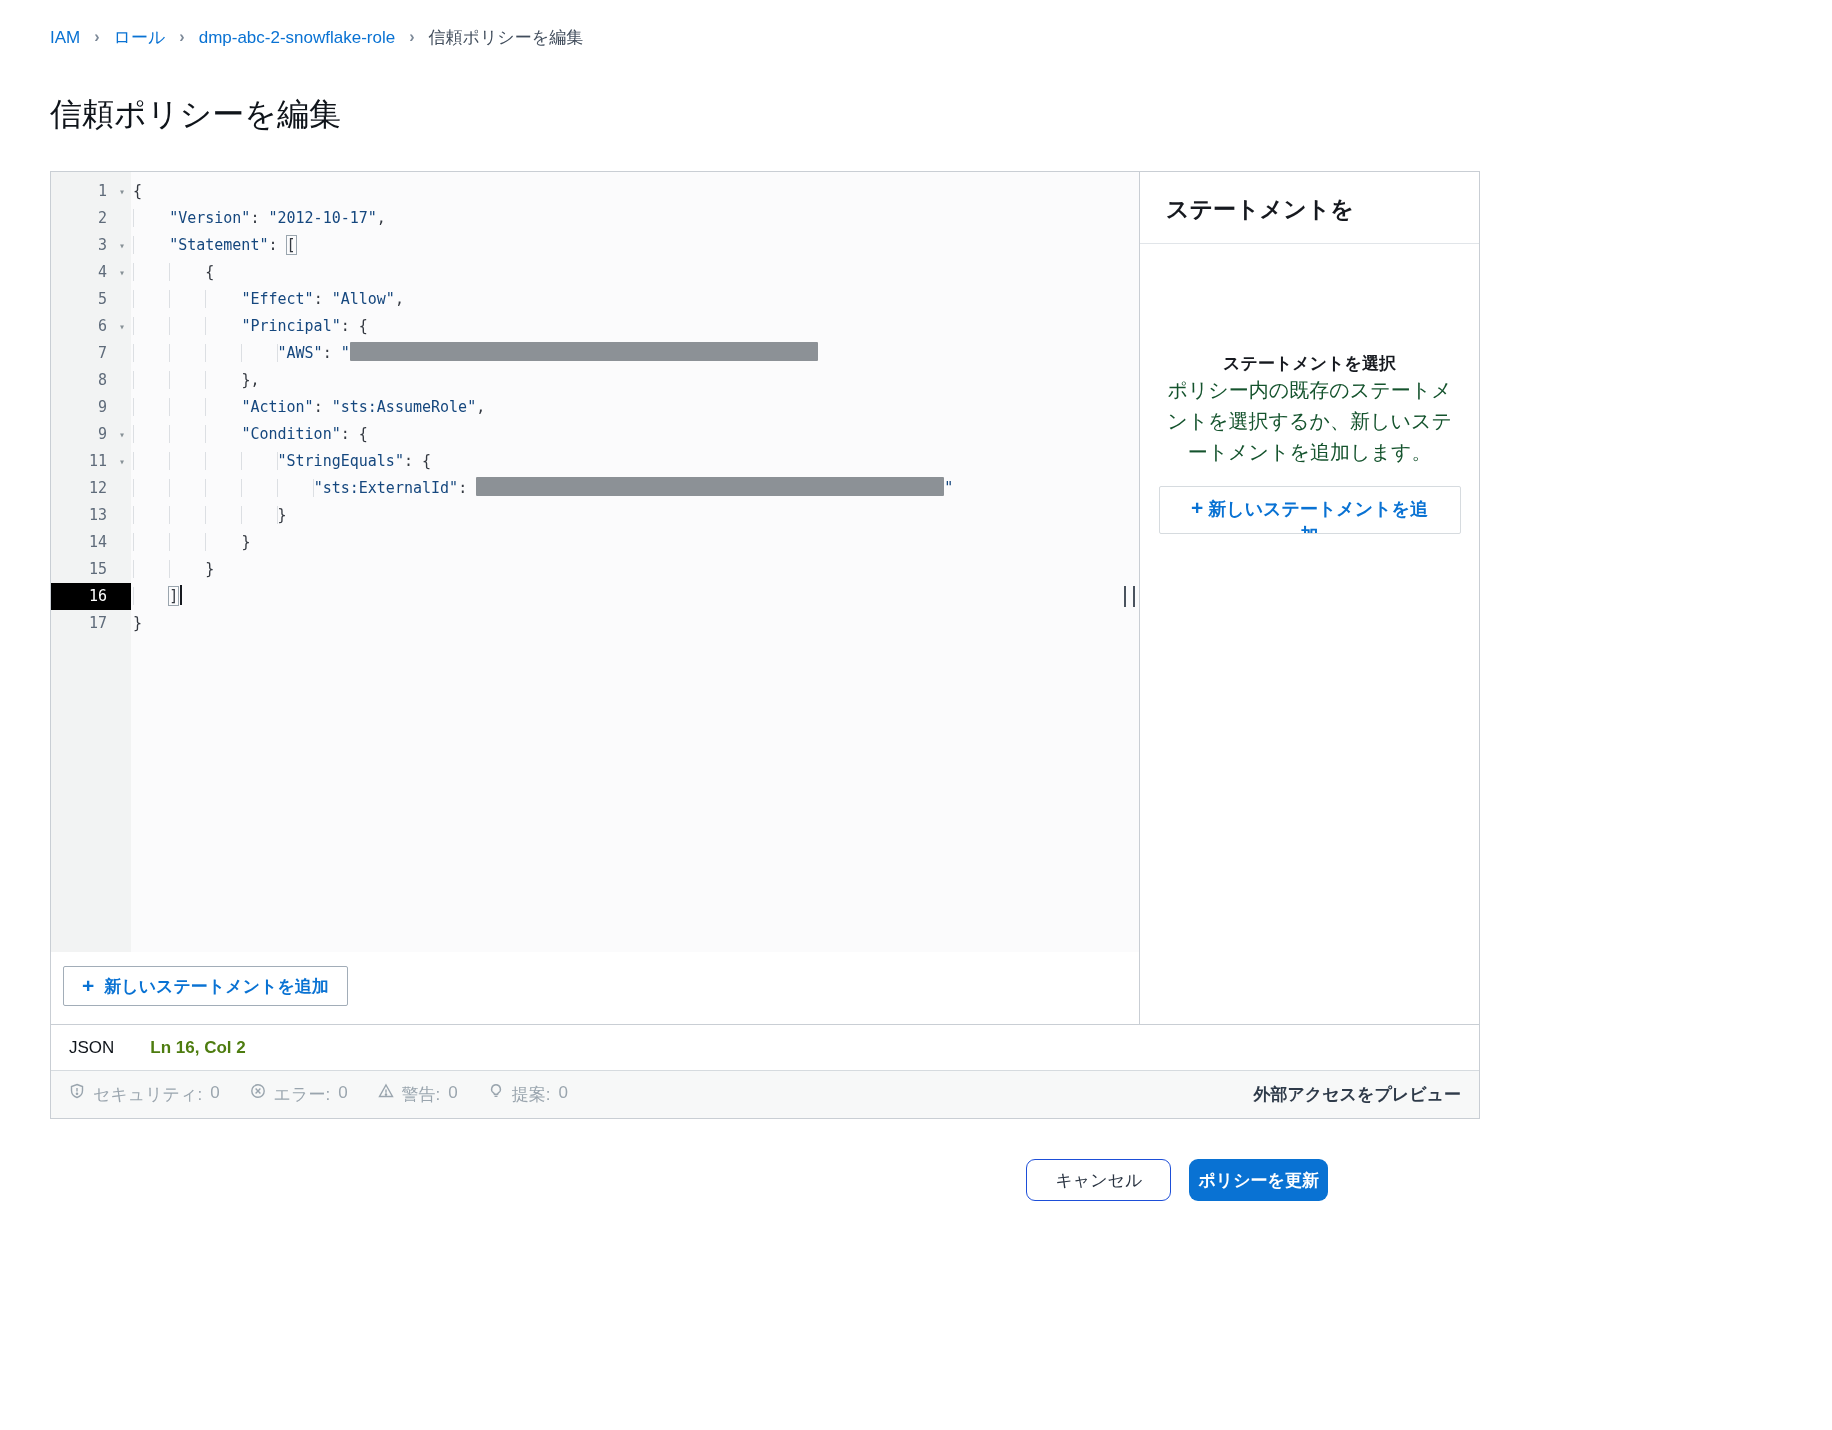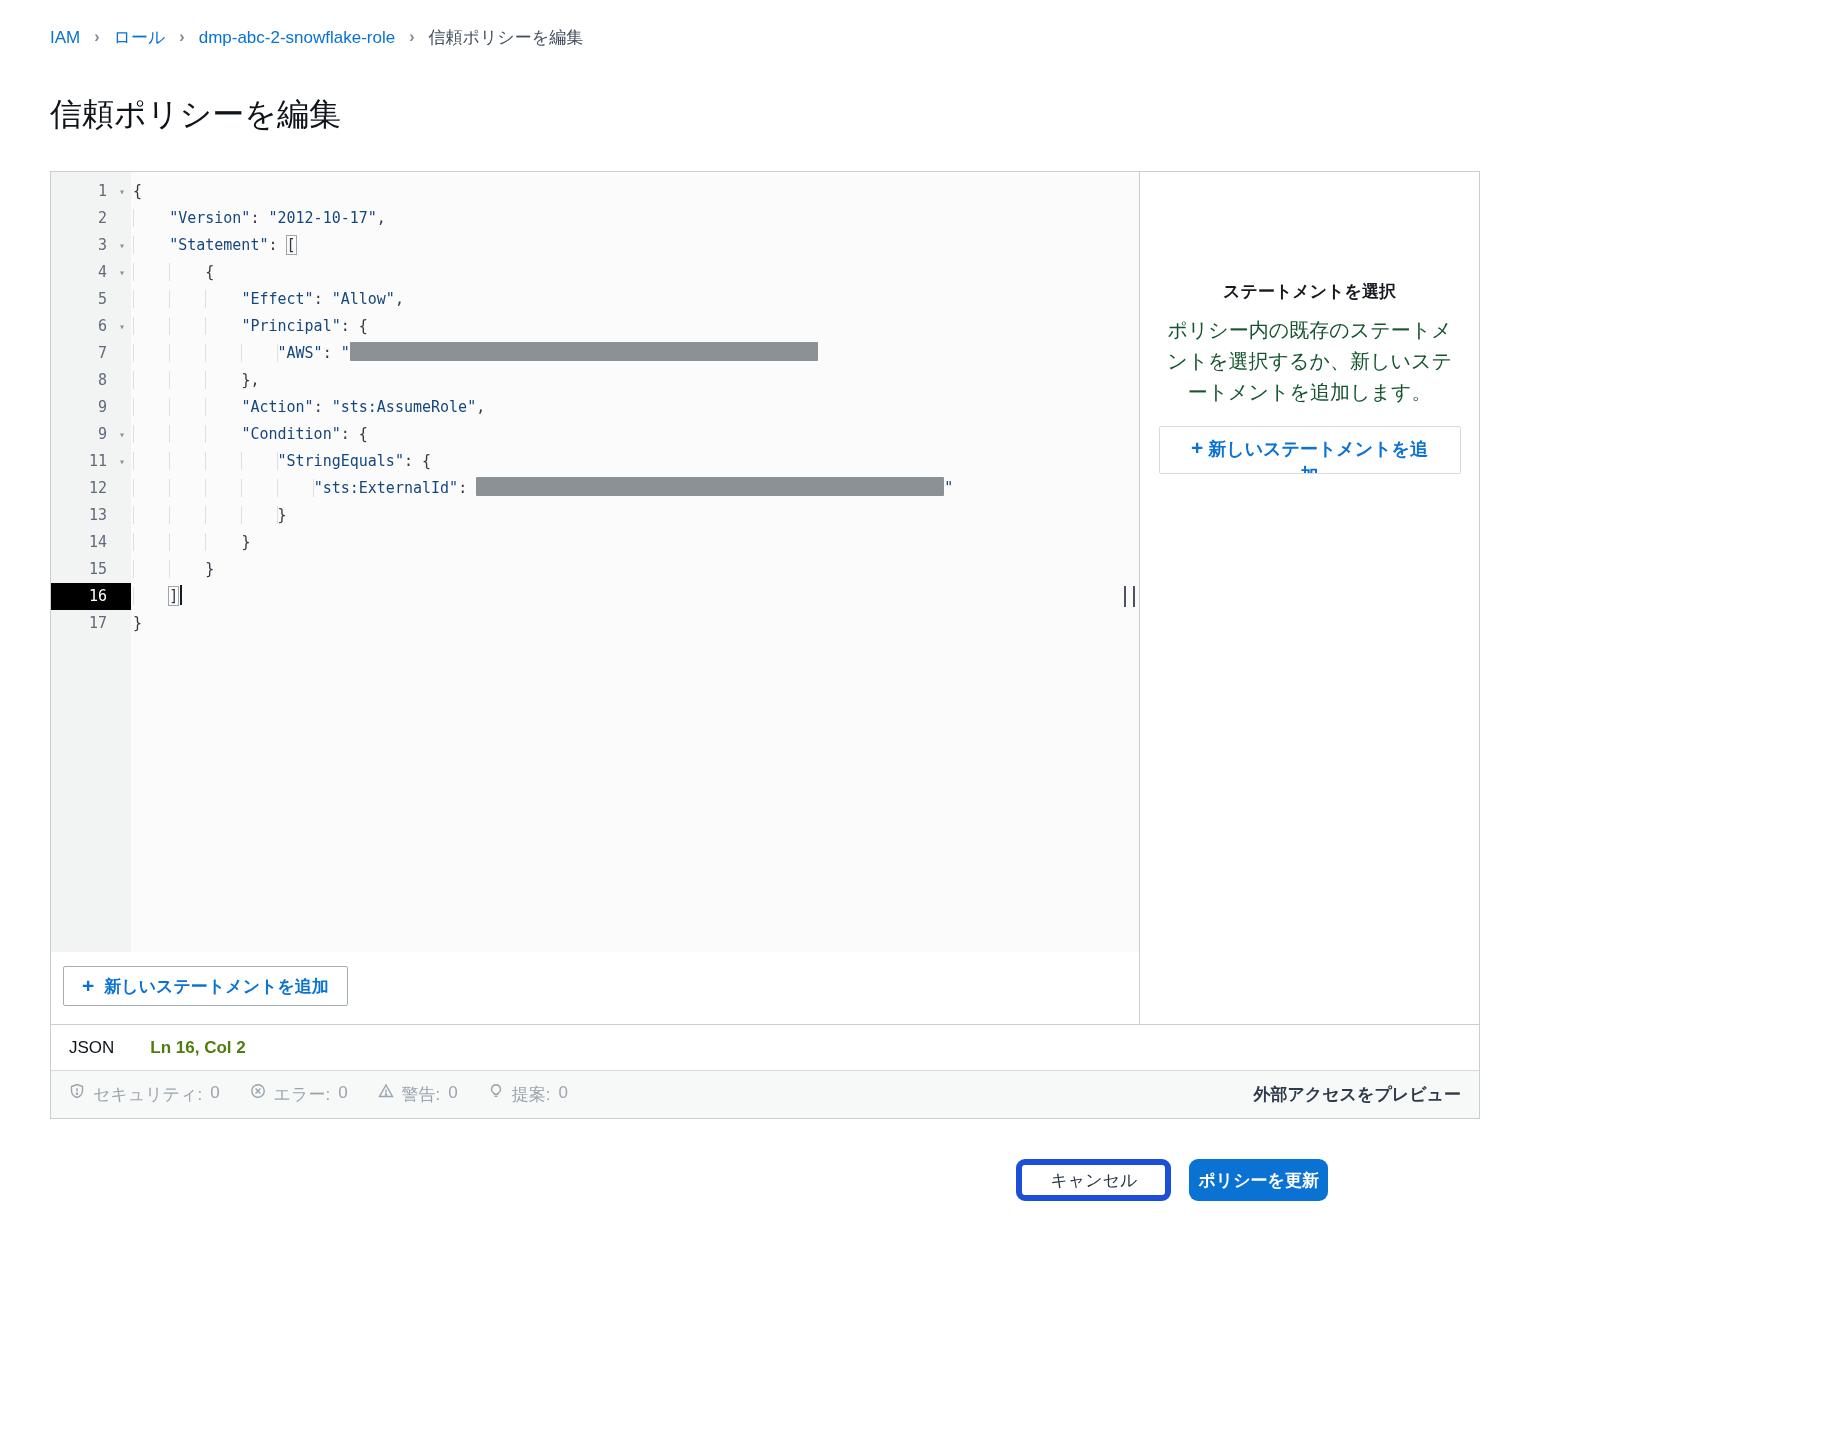--- a/index.html
+++ b/index.html
@@ -61,41 +61,41 @@
   .editor-actions{ padding:14px 12px 18px; background:#fff; }
   .btn-add{ display:inline-flex; align-items:center; gap:10px; height:40px; padding:0 18px;
     background:#fff; border:1px solid #a2adb8; border-radius:2px; color:var(--accent);
     font-weight:700; font-size:17px; font-family:inherit; cursor:pointer; }
   .plus{ font-size:21px; font-weight:700; line-height:1; transform:translateY(-1px); }
 
   
   .side-panel{ width:340px; flex:none; border-left:1px solid var(--border); background:#fff; }
   .side-header{ font-size:23px; font-weight:700; padding:22px 26px 18px; border-bottom:1px solid var(--border-light); }
   .side-empty{ margin:108px auto 0; width:302px; text-align:center; }
-  .side-empty-title{ font-weight:700; font-size:17px; margin-bottom:12px; }
+  .side-empty-title{ font-weight:700; font-size:17px; margin-bottom:0; }
   .side-empty-text{ font-size:20px; line-height:1.55; color:#14532d; }
   .btn-side-add{ margin-top:18px; width:302px; height:48px; overflow:hidden;
     background:#fff; border:1px solid #d6dbdf; border-radius:2px; color:var(--accent);
     font-weight:700; font-size:18px; line-height:26px; padding:9px 24px 0; text-align:center;
     font-family:inherit; cursor:pointer; }
 
   
   .status-row{ border-top:1px solid var(--border); height:46px; background:#fff;
     display:flex; align-items:center; gap:36px; padding:0 18px; font-size:17px; }
   .status-mode{ color:#0f141a; }
   .status-pos{ color:#4d7c0f;font-weight:bold; }
   .footer-row{ border-top:1px solid #d6dbdf; height:48px; background:#f7f8f8;
     display:flex; align-items:center; padding:0 18px; gap:30px; color:#9aa5ae; font-size:17px; }
   .f-item{ display:flex; align-items:flex-start; gap:8px; }
   .f-item svg{ stroke:#9aa5ae; fill:none; stroke-width:1.4; }
   .preview-link{ margin-left:auto; color:#2f3b4a; font-weight:700; cursor:pointer; }
 
   
   .page-actions{ display:flex; justify-content:flex-end; gap:18px; margin-top:40px; }
-  .btn-cancel{ height:42px; padding:0 28px; border:6px solid #1d4ed8; background:#fff;
+  .btn-cancel{ height:42px; padding:0 28px; border:1px solid #1d4ed8; background:#fff;
     border-radius:9px; font-size:17px; font-weight:500; color:#2a3442; font-family:inherit; cursor:pointer; }
   .btn-primary{ height:42px; padding:0 9px; background:var(--accent); border:none; color:#fff;
     border-radius:9px; font-size:17px; font-weight:700; font-family:inherit; cursor:pointer; }
 </style>
 </head>
 <body>
 
 <div class="content">
 
   <nav class="breadcrumb">
@@ -195,20 +195,21 @@
         </div>
         <div class="editor-actions">
           <button class="btn-add">
             <span class="plus">+</span>
             <span>新しいステートメントを追加</span>
           </button>
         </div>
       </div>
 
       <aside class="side-panel">
+        <div class="side-header">ステートメントを</div>
         <div class="side-empty">
           <div class="side-empty-title">ステートメントを選択</div>
           <div class="side-empty-text">ポリシー内の既存のステートメントを選択するか、新しいステートメントを追加します。</div>
           <button class="btn-side-add">
             <span class="plus">+</span>
             <span>新しいステートメントを追加</span>
           </button>
         </div>
       </aside>
     </div>

